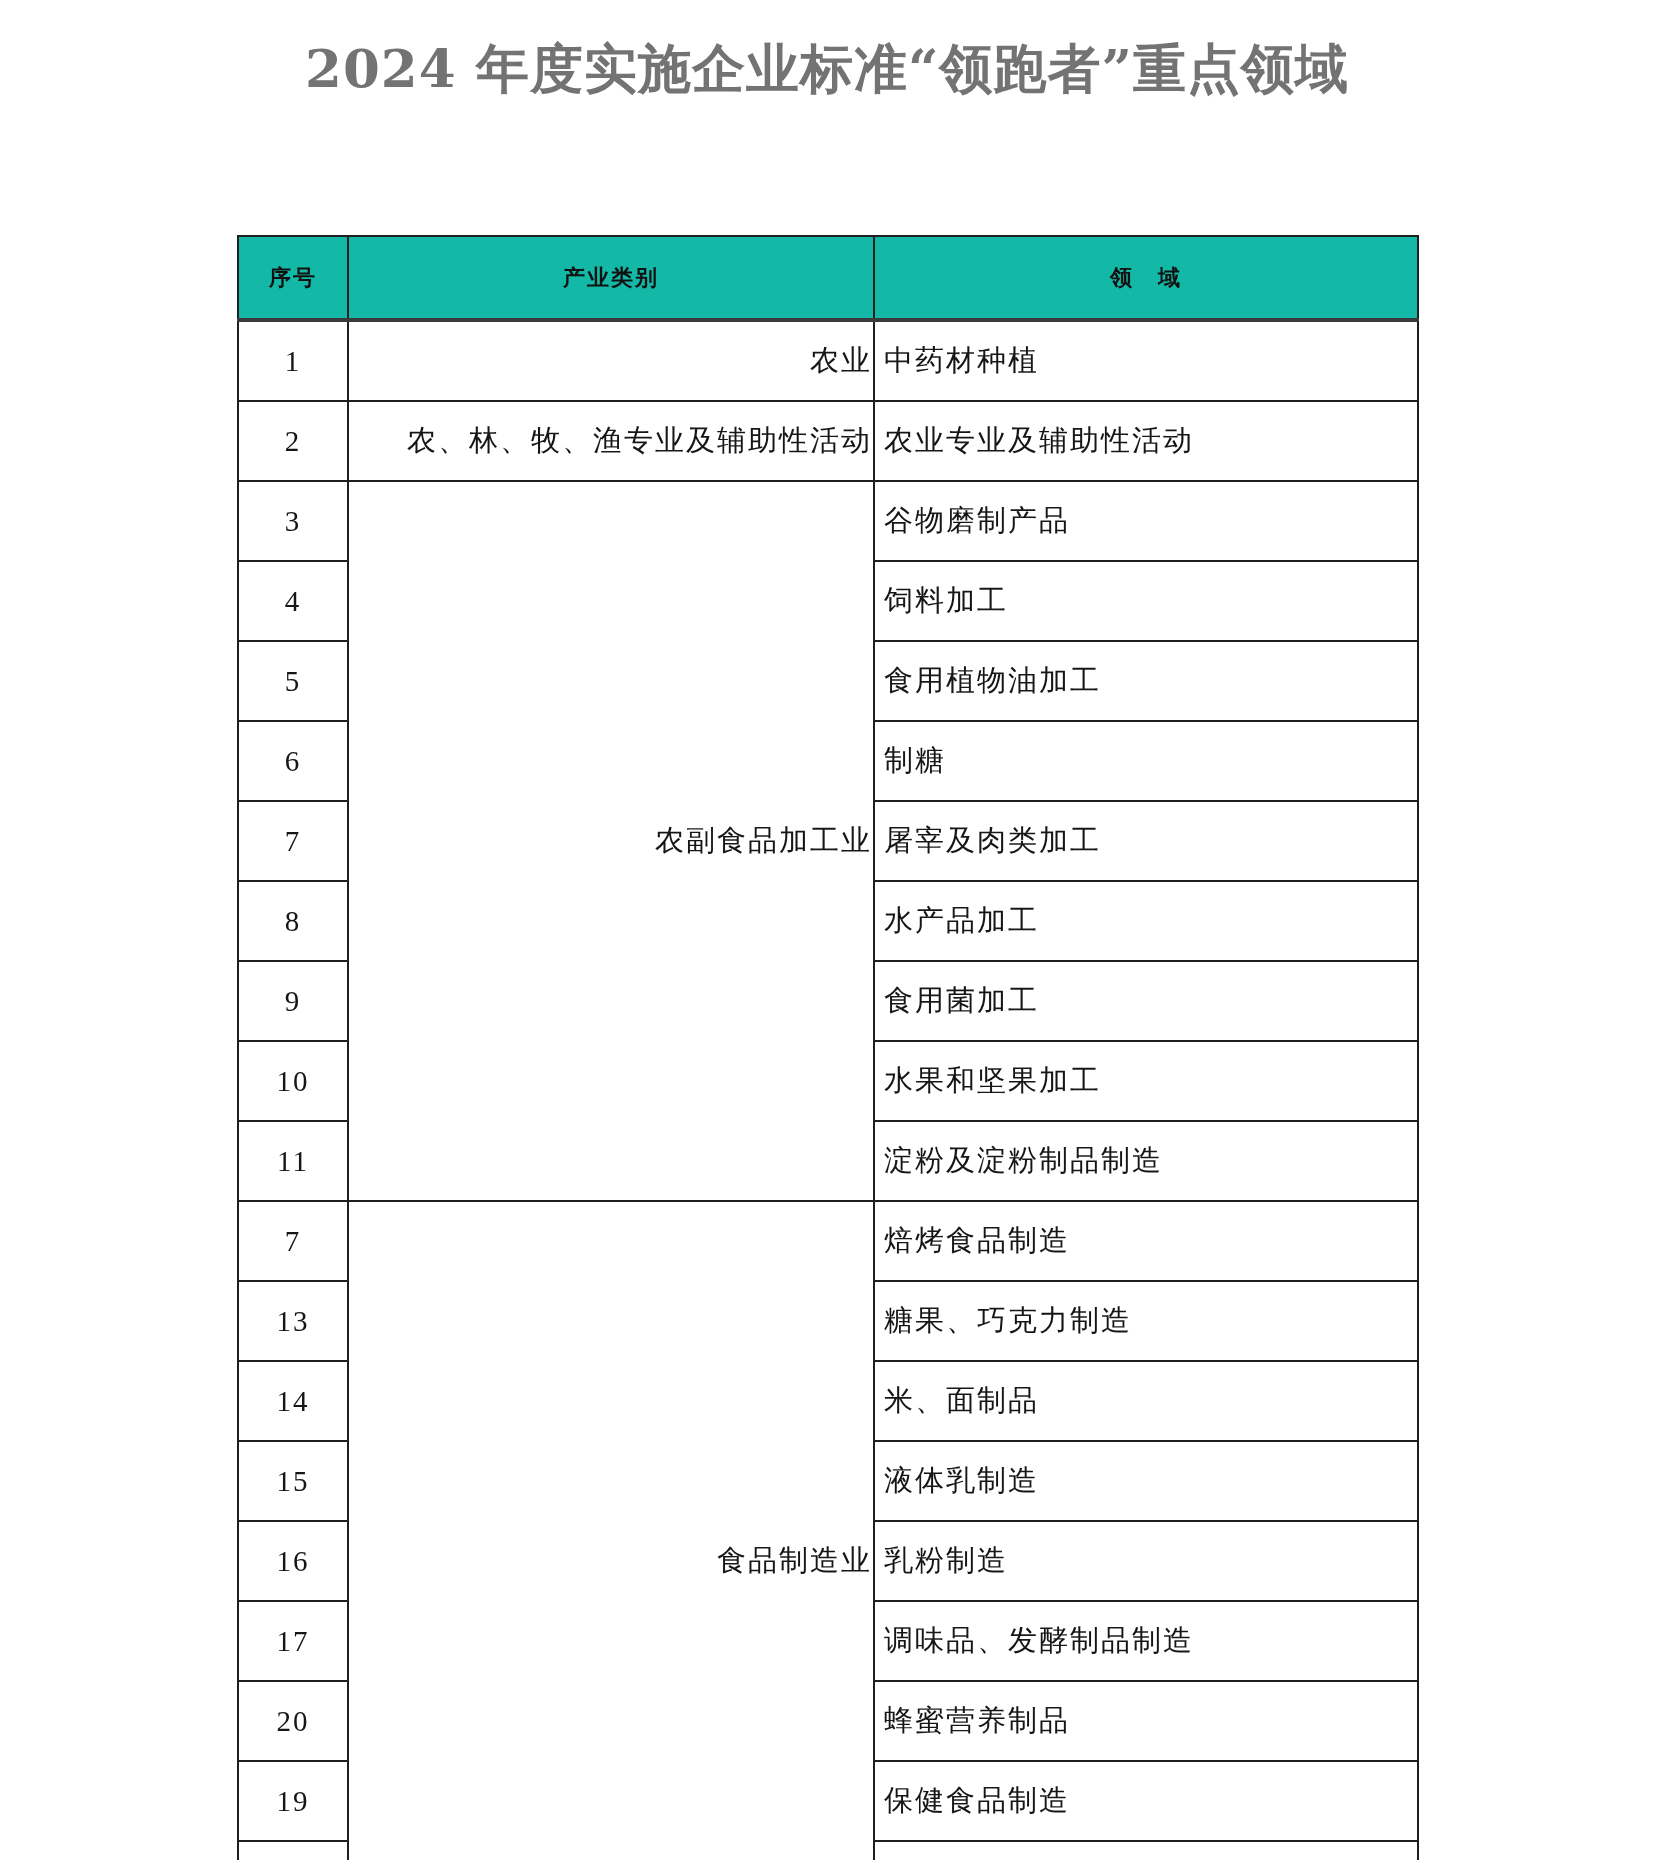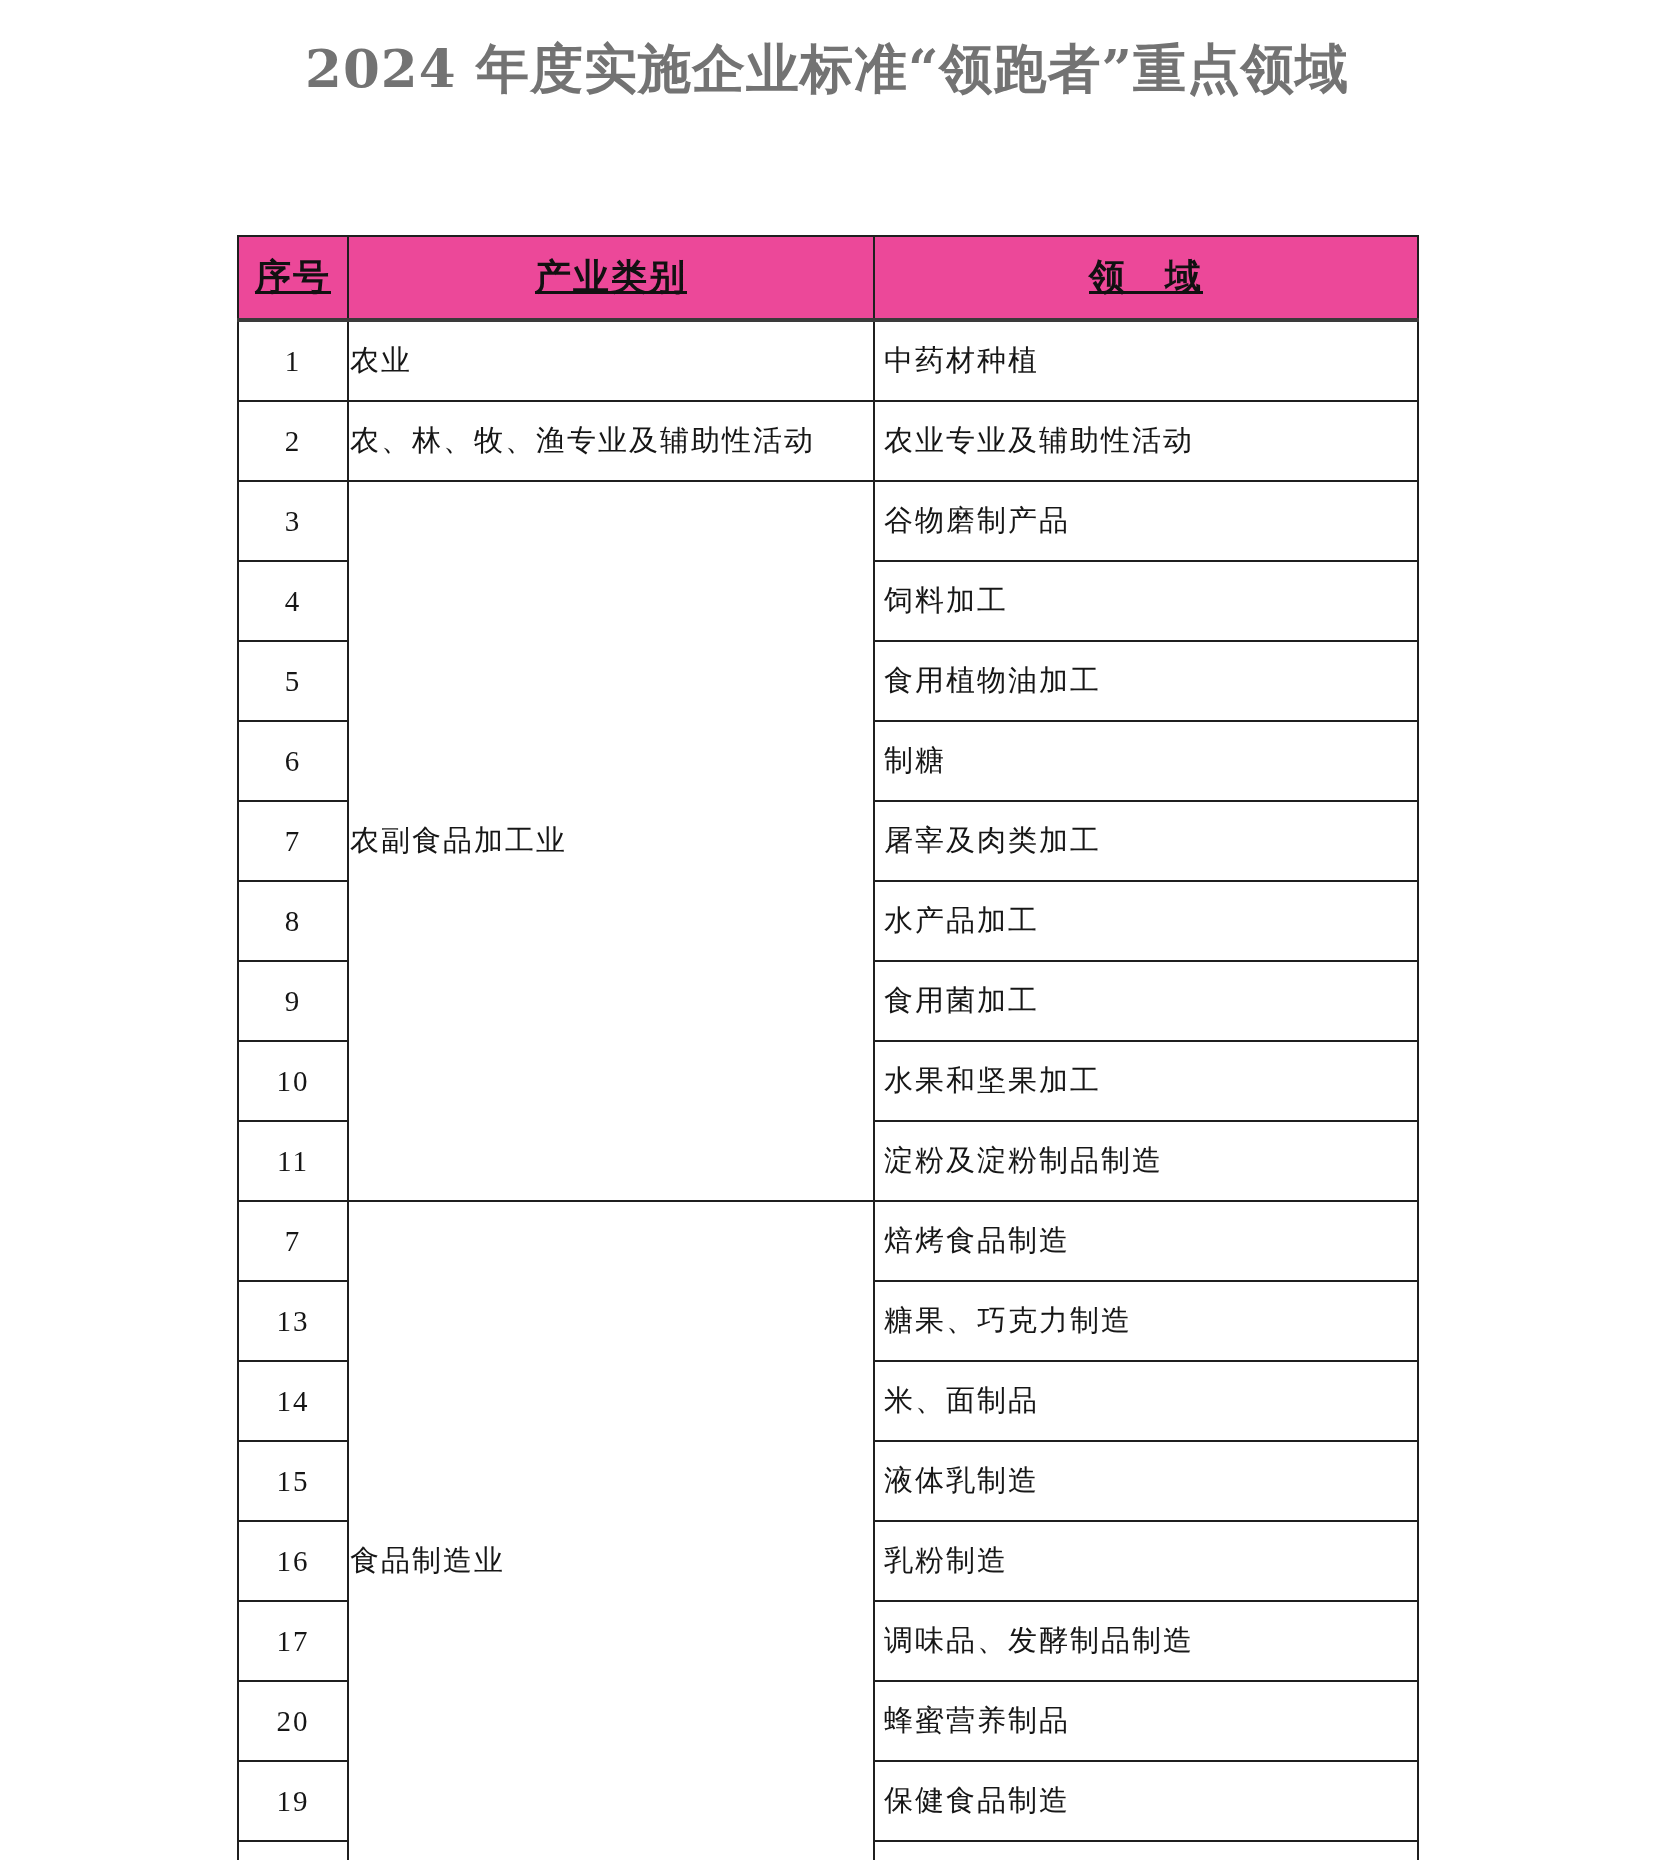--- a/index.html
+++ b/index.html
@@ -44,41 +44,40 @@
   .main-table th, .main-table td {
     border: 2px solid #1f1f1f;
     vertical-align: middle;
     overflow: hidden;
     white-space: nowrap;
   }
   .main-table thead th {
     height: 79px;
     font-family: "Liberation Sans", "DejaVu Sans", sans-serif;
     font-weight: 600;
-    font-size: 36px;
+    font-size: 22px;
     letter-spacing: 2px;
     text-align: center;
     border-bottom: 4px solid #3a3a3a;
-    background: #ec4899;
-    text-decoration: underline;
+    background: #14b8a6;
   }
   .main-table tbody td {
     height: 76px;
     font-size: 29px;
     letter-spacing: 2px;
     color: #161616;
   }
   .num-cell {
     text-align: center;
     font-family: "Liberation Serif", "DejaVu Serif", serif;
     letter-spacing: 0;
     font-size: 30px;
   }
   .cat-cell {
-    text-align: left;
+    text-align: right;
   }
   .field-cell {
     text-align: left;
     padding-left: 9px;
   }
 </style>
 </head>
 <body>
 
 <div class="page">

